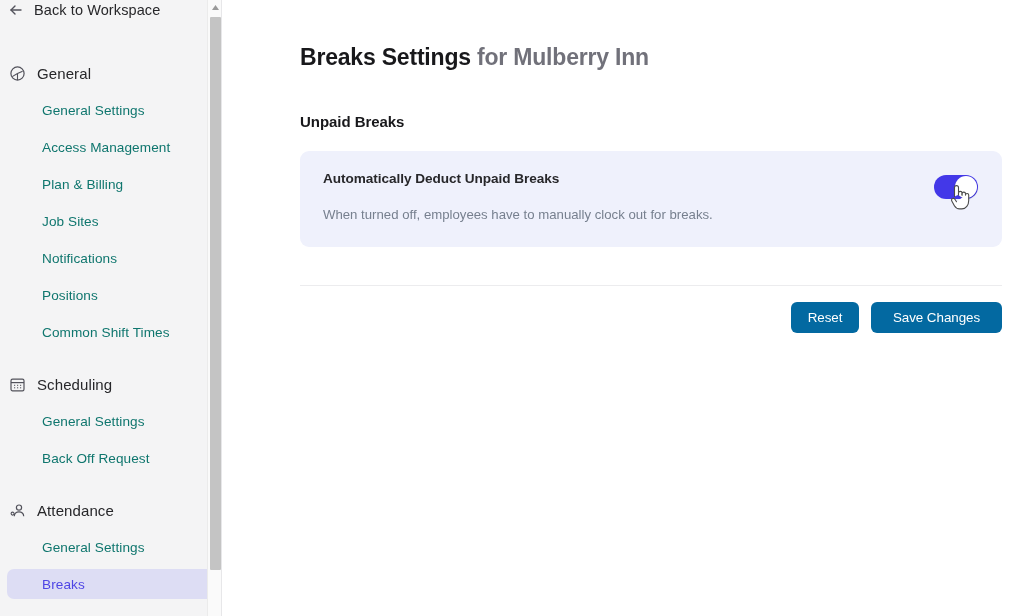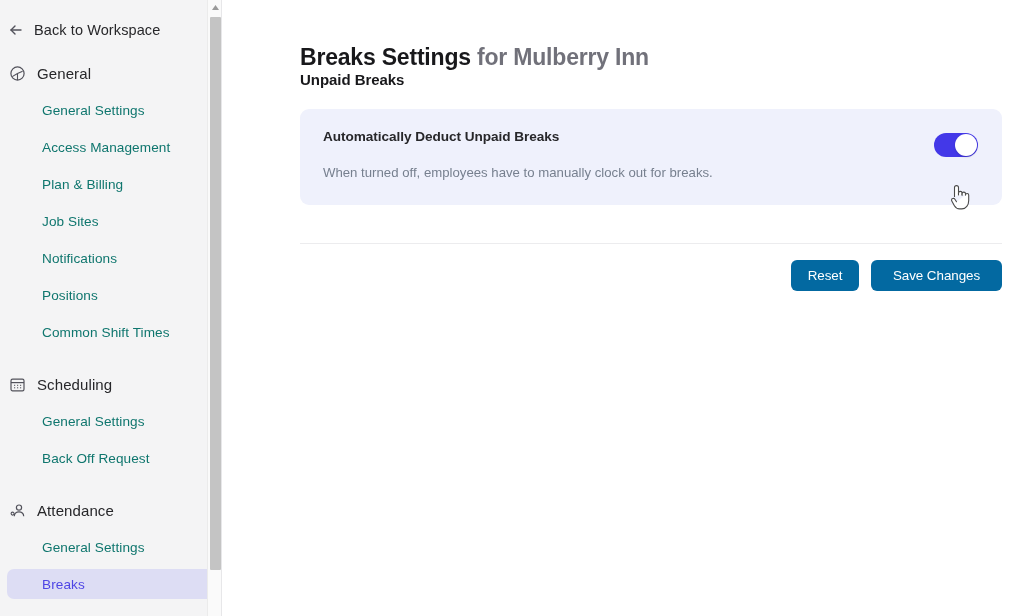--- a/index.html
+++ b/index.html
@@ -25,21 +25,21 @@
     width: 222px;
     height: 616px;
     background: #f4f4f5;
     position: relative;
     flex: 0 0 222px;
     overflow: hidden;
   }
 
   .back-row {
     display: flex;
-    align-items: flex-end;
+    align-items: flex-start;
     height: 36px;
     padding-left: 8px;
     margin-top: 2px;
     gap: 10px;
     cursor: pointer;
   }
   .back-arrow {
     width: 16px; height: 16px;
     display: block;
     flex: 0 0 16px;
@@ -145,20 +145,21 @@
     color: #18181b;
     letter-spacing: -.2px;
     white-space: nowrap;
   }
   .page-title .muted {
     color: #71717a;
     font-weight: 700;
   }
 
   .subhead {
+    margin-top: 42px;
     font-size: 15px;
     font-weight: 700;
     color: #18181b;
     letter-spacing: -.05px;
   }
 
   .card {
     margin-top: 21px;
     width: 702px;
     background: #eff1fc;

